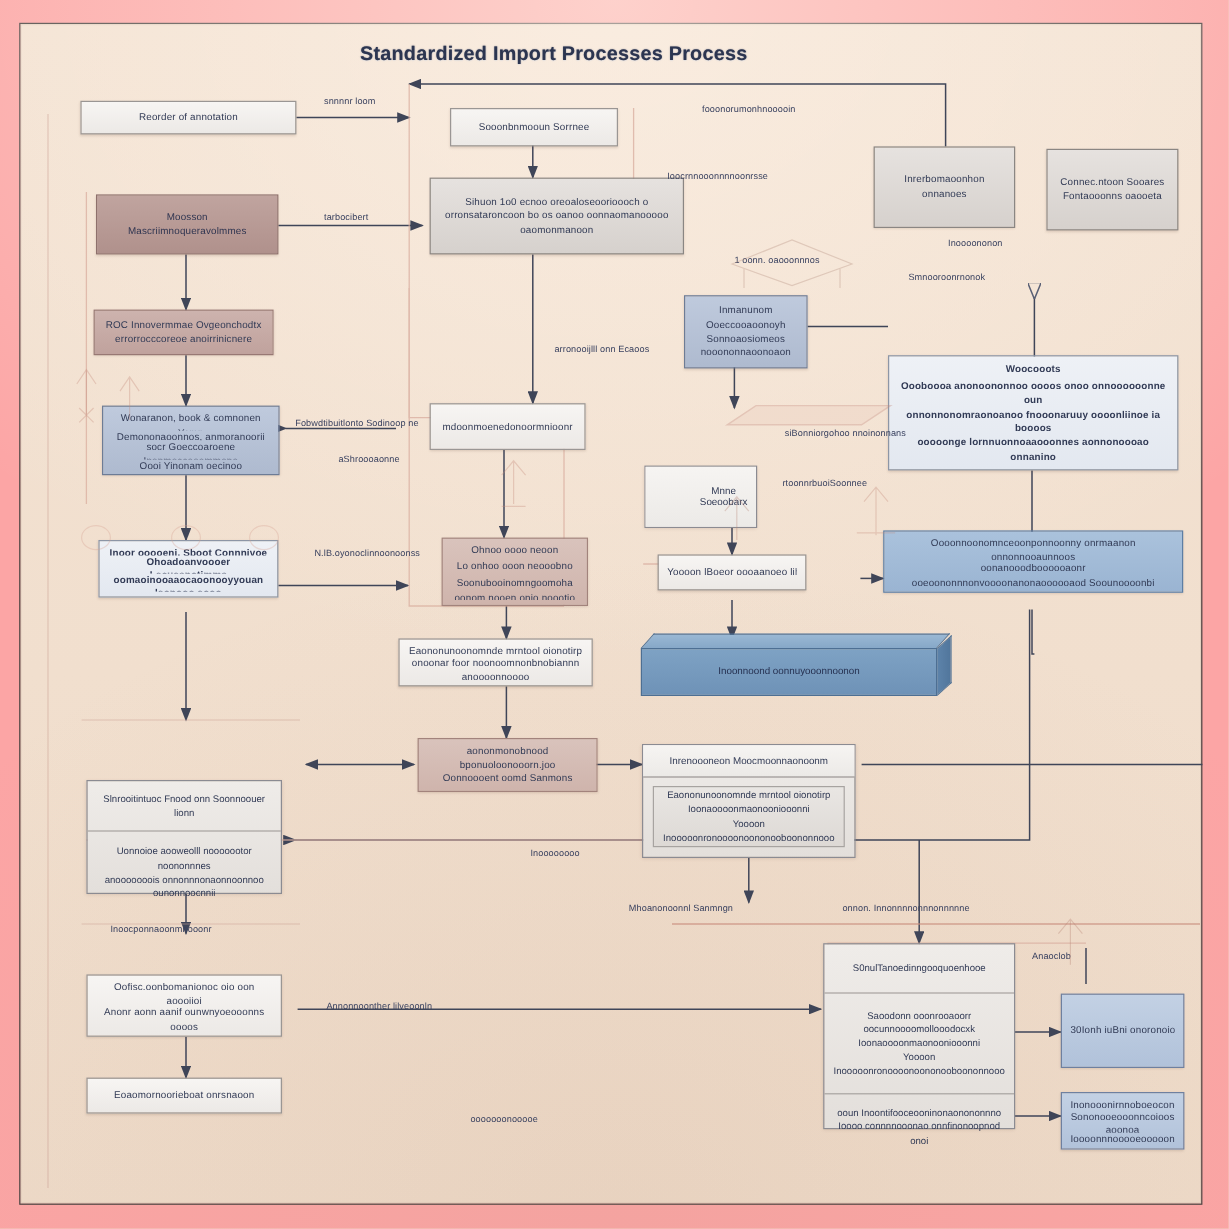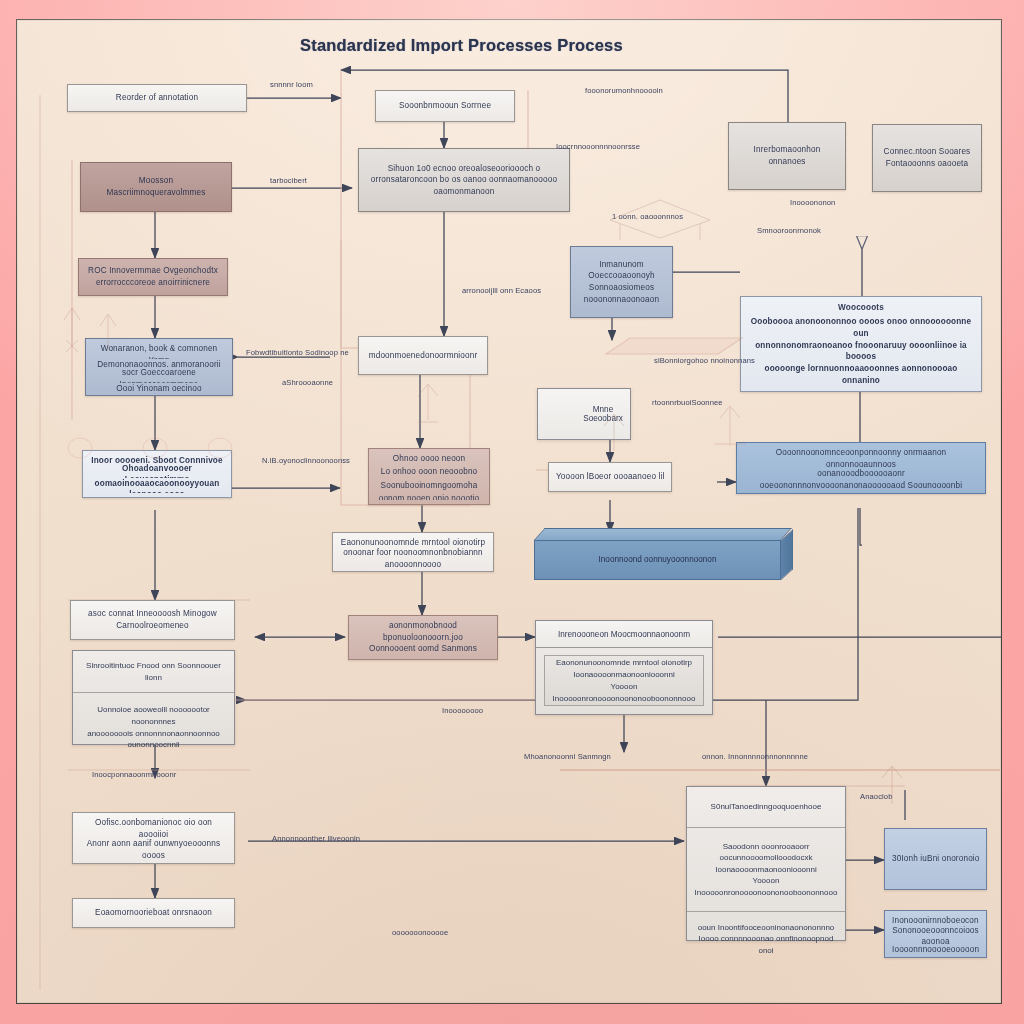--- a/index.html
+++ b/index.html
@@ -229,24 +229,20 @@
     <span class="ln">socr Goeccoaroene Inonmocceoemmene</span>
     <span class="ln">Oooi Yinonam oecinoo</span>
   </div>
 
   <div class="node bluel wrap" style="left:82px;top:450px;width:150px;height:48px;">
     <span class="ln">Inoor ooooeni, Sboot Connnivoe</span>
     <span class="ln">Ohoadoanvoooer Lacuaspotimms</span>
     <span class="ln">oomaoinooaaocaoonooyyouan laonooo aooo</span>
   </div>
 
-  <div class="node greyl wrap" style="left:70px;top:600px;width:165px;height:40px;">
-    <span class="ln">asoc connat Inneoooosh Minogow</span>
-    <span class="ln">Carnoolroeomeneo</span>
-  </div>
 
   <div class="panel" style="left:72px;top:650px;width:163px;height:95px;padding:0;">
     <div class="sec" style="height:33px;">
       <span class="ln">Slnrooitintuoc Fnood onn Soonnoouer lionn</span>
     </div>
     <div class="sec wrap" style="height:61px;flex-direction:column;">
       <span class="ln">Uonnoioe aooweolll nooooootor noononnnes</span>
       <span class="ln">anooooooois onnonnnonaonnoonnoo ounonnoocnnii</span>
     </div>
   </div>
@@ -284,21 +280,21 @@
   <div class="node greyl wrap" style="left:332px;top:532px;width:162px;height:40px;">
     <span class="ln">Eaononunoonomnde mrntool oionotirp</span>
     <span class="ln">onoonar foor noonoomnonbnobiannn anoooonnoooo</span>
   </div>
 
   <div class="node mauve3 wrap" style="left:348px;top:615px;width:150px;height:45px;">
     <span class="ln">aononmonobnood bponuoloonooorn.joo</span>
     <span class="ln">Oonnoooent oomd Sanmons</span>
   </div>
 
-  <div class="node blue wrap" style="left:570px;top:246px;width:103px;height:72px;">
+  <div class="node blue wrap" style="left:570px;top:246px;width:103px;height:61px;">
     <span class="ln">Inmanunom Ooeccooaoonoyh</span>
     <span class="ln">Sonnoaosiomeos nooononnaoonoaon</span>
   </div>
 
   <div class="panel" style="left:537px;top:388px;width:94px;height:52px;">
     <div class="hdr" style="height:50px;border-bottom:none;padding-left:44px;">
       <span class="ln">Mnne Soeoobarx</span>
     </div>
   </div>
 

